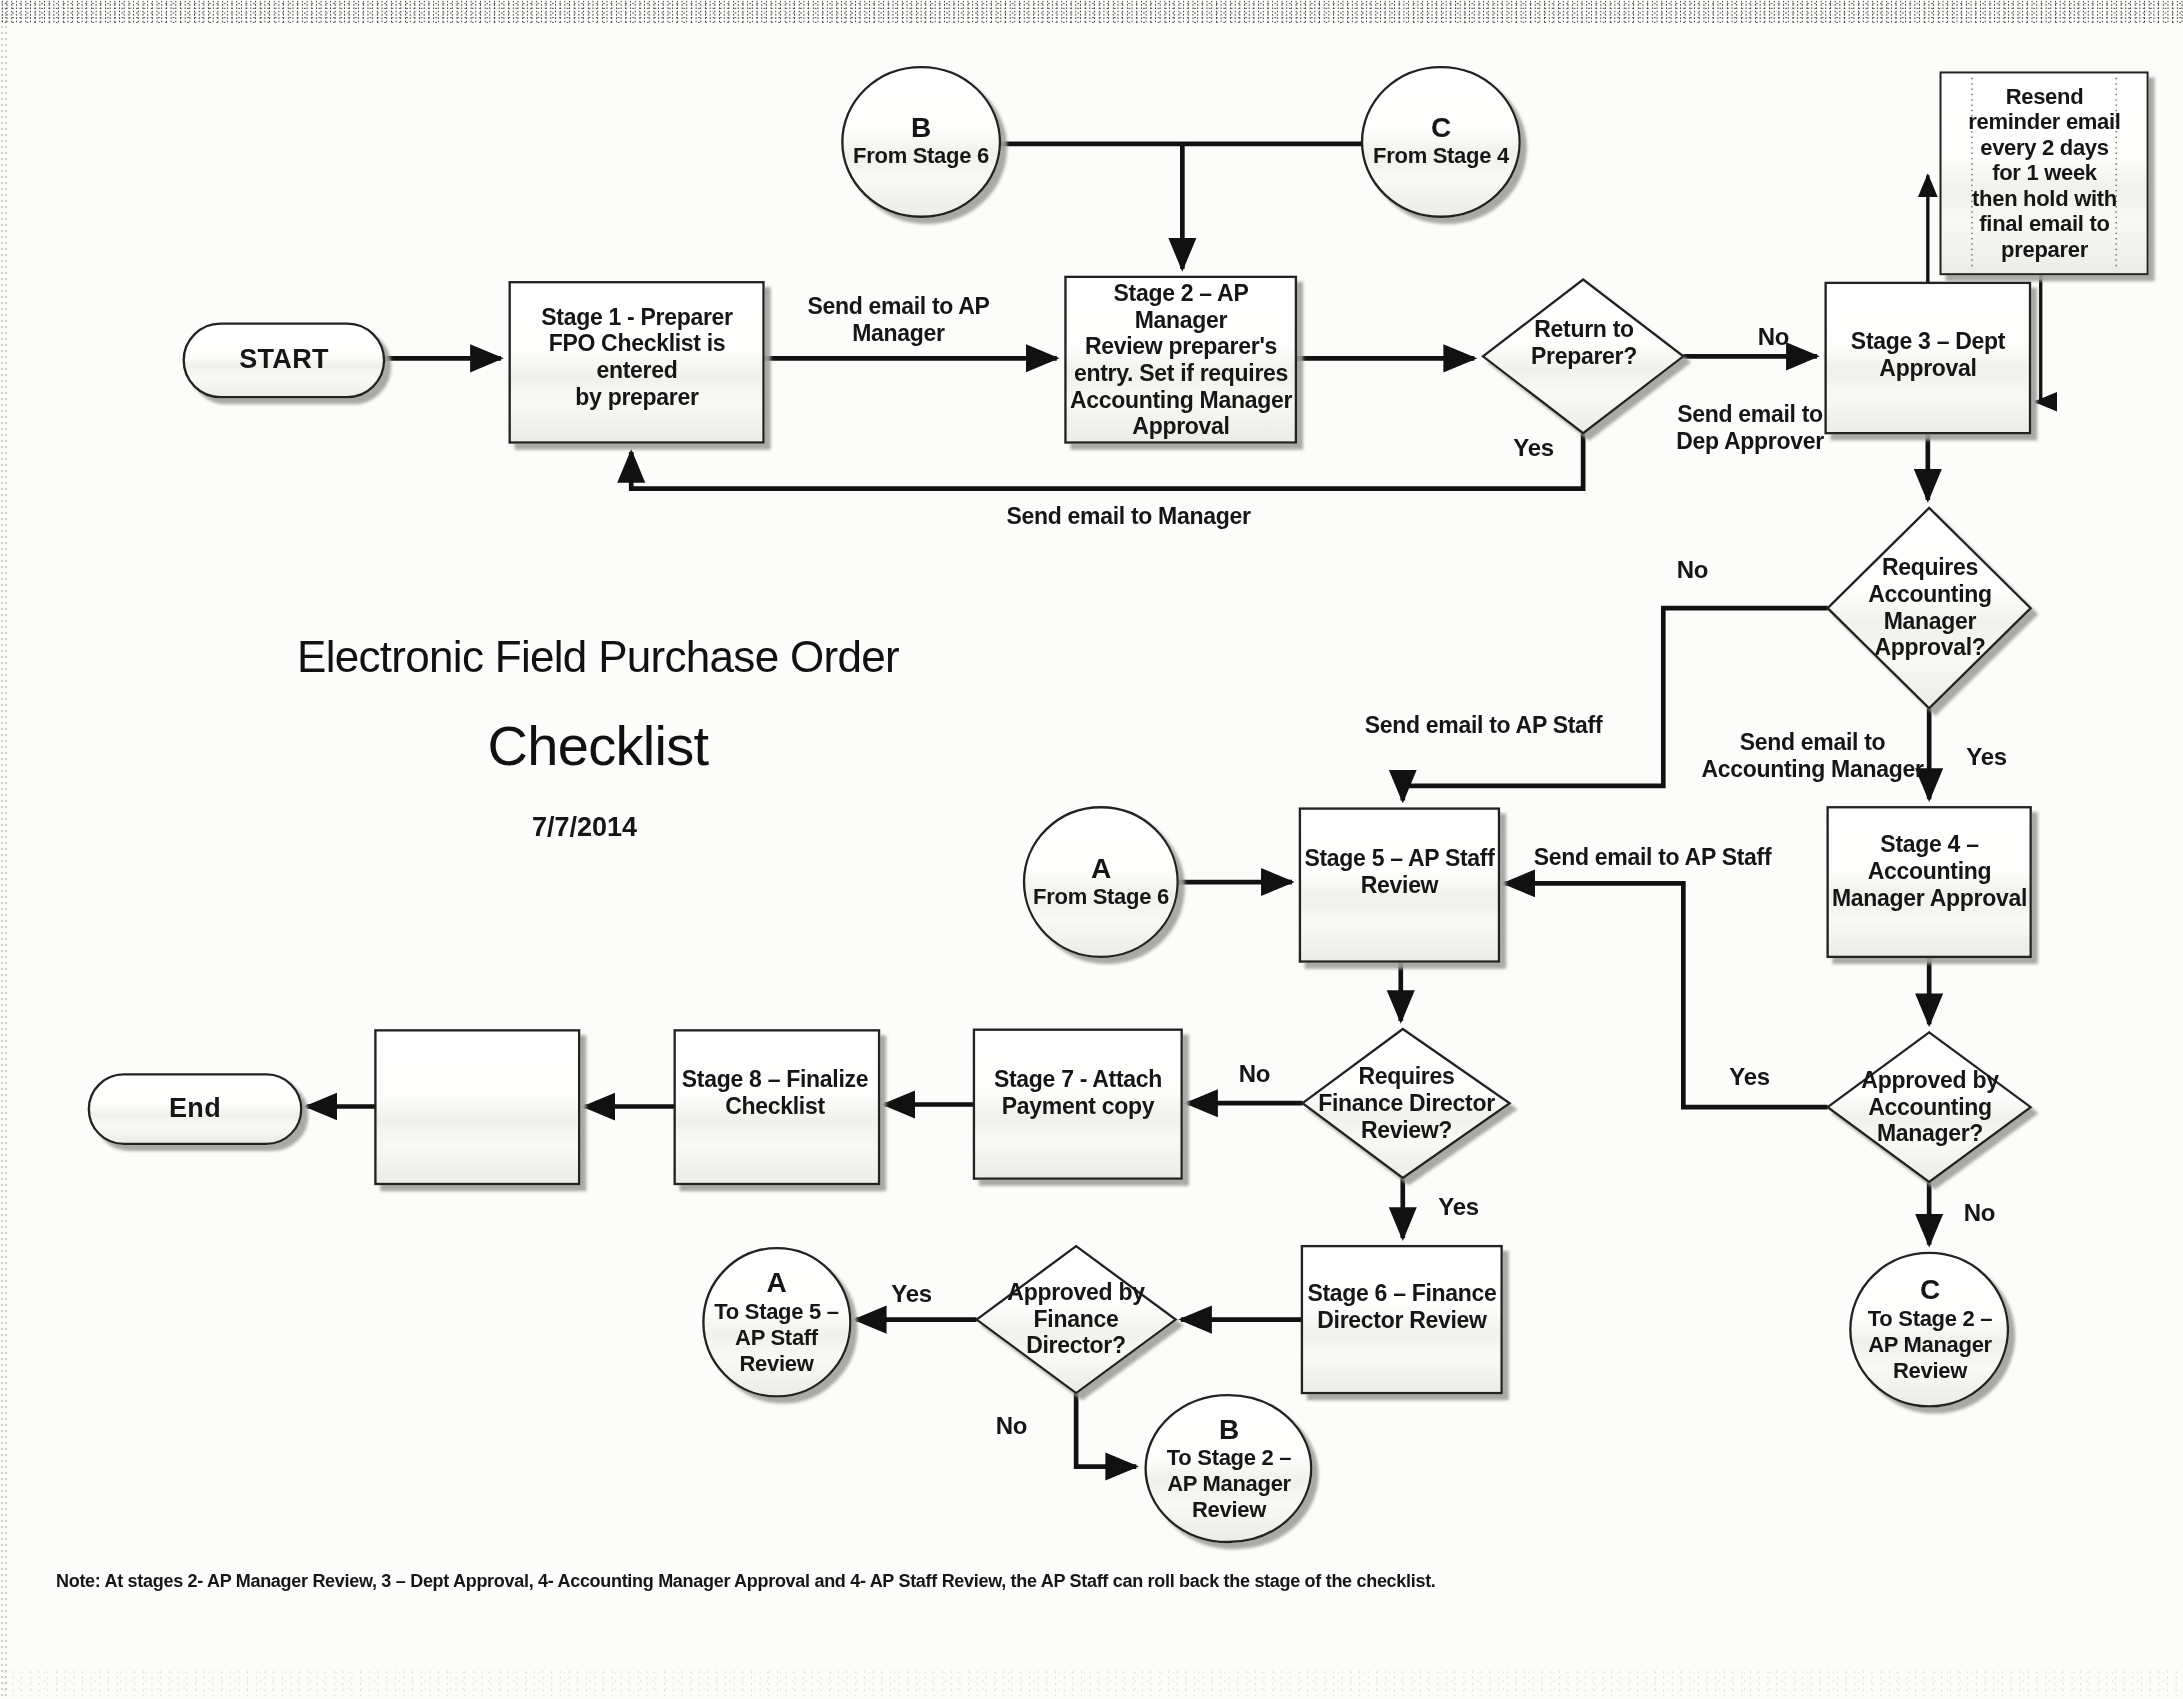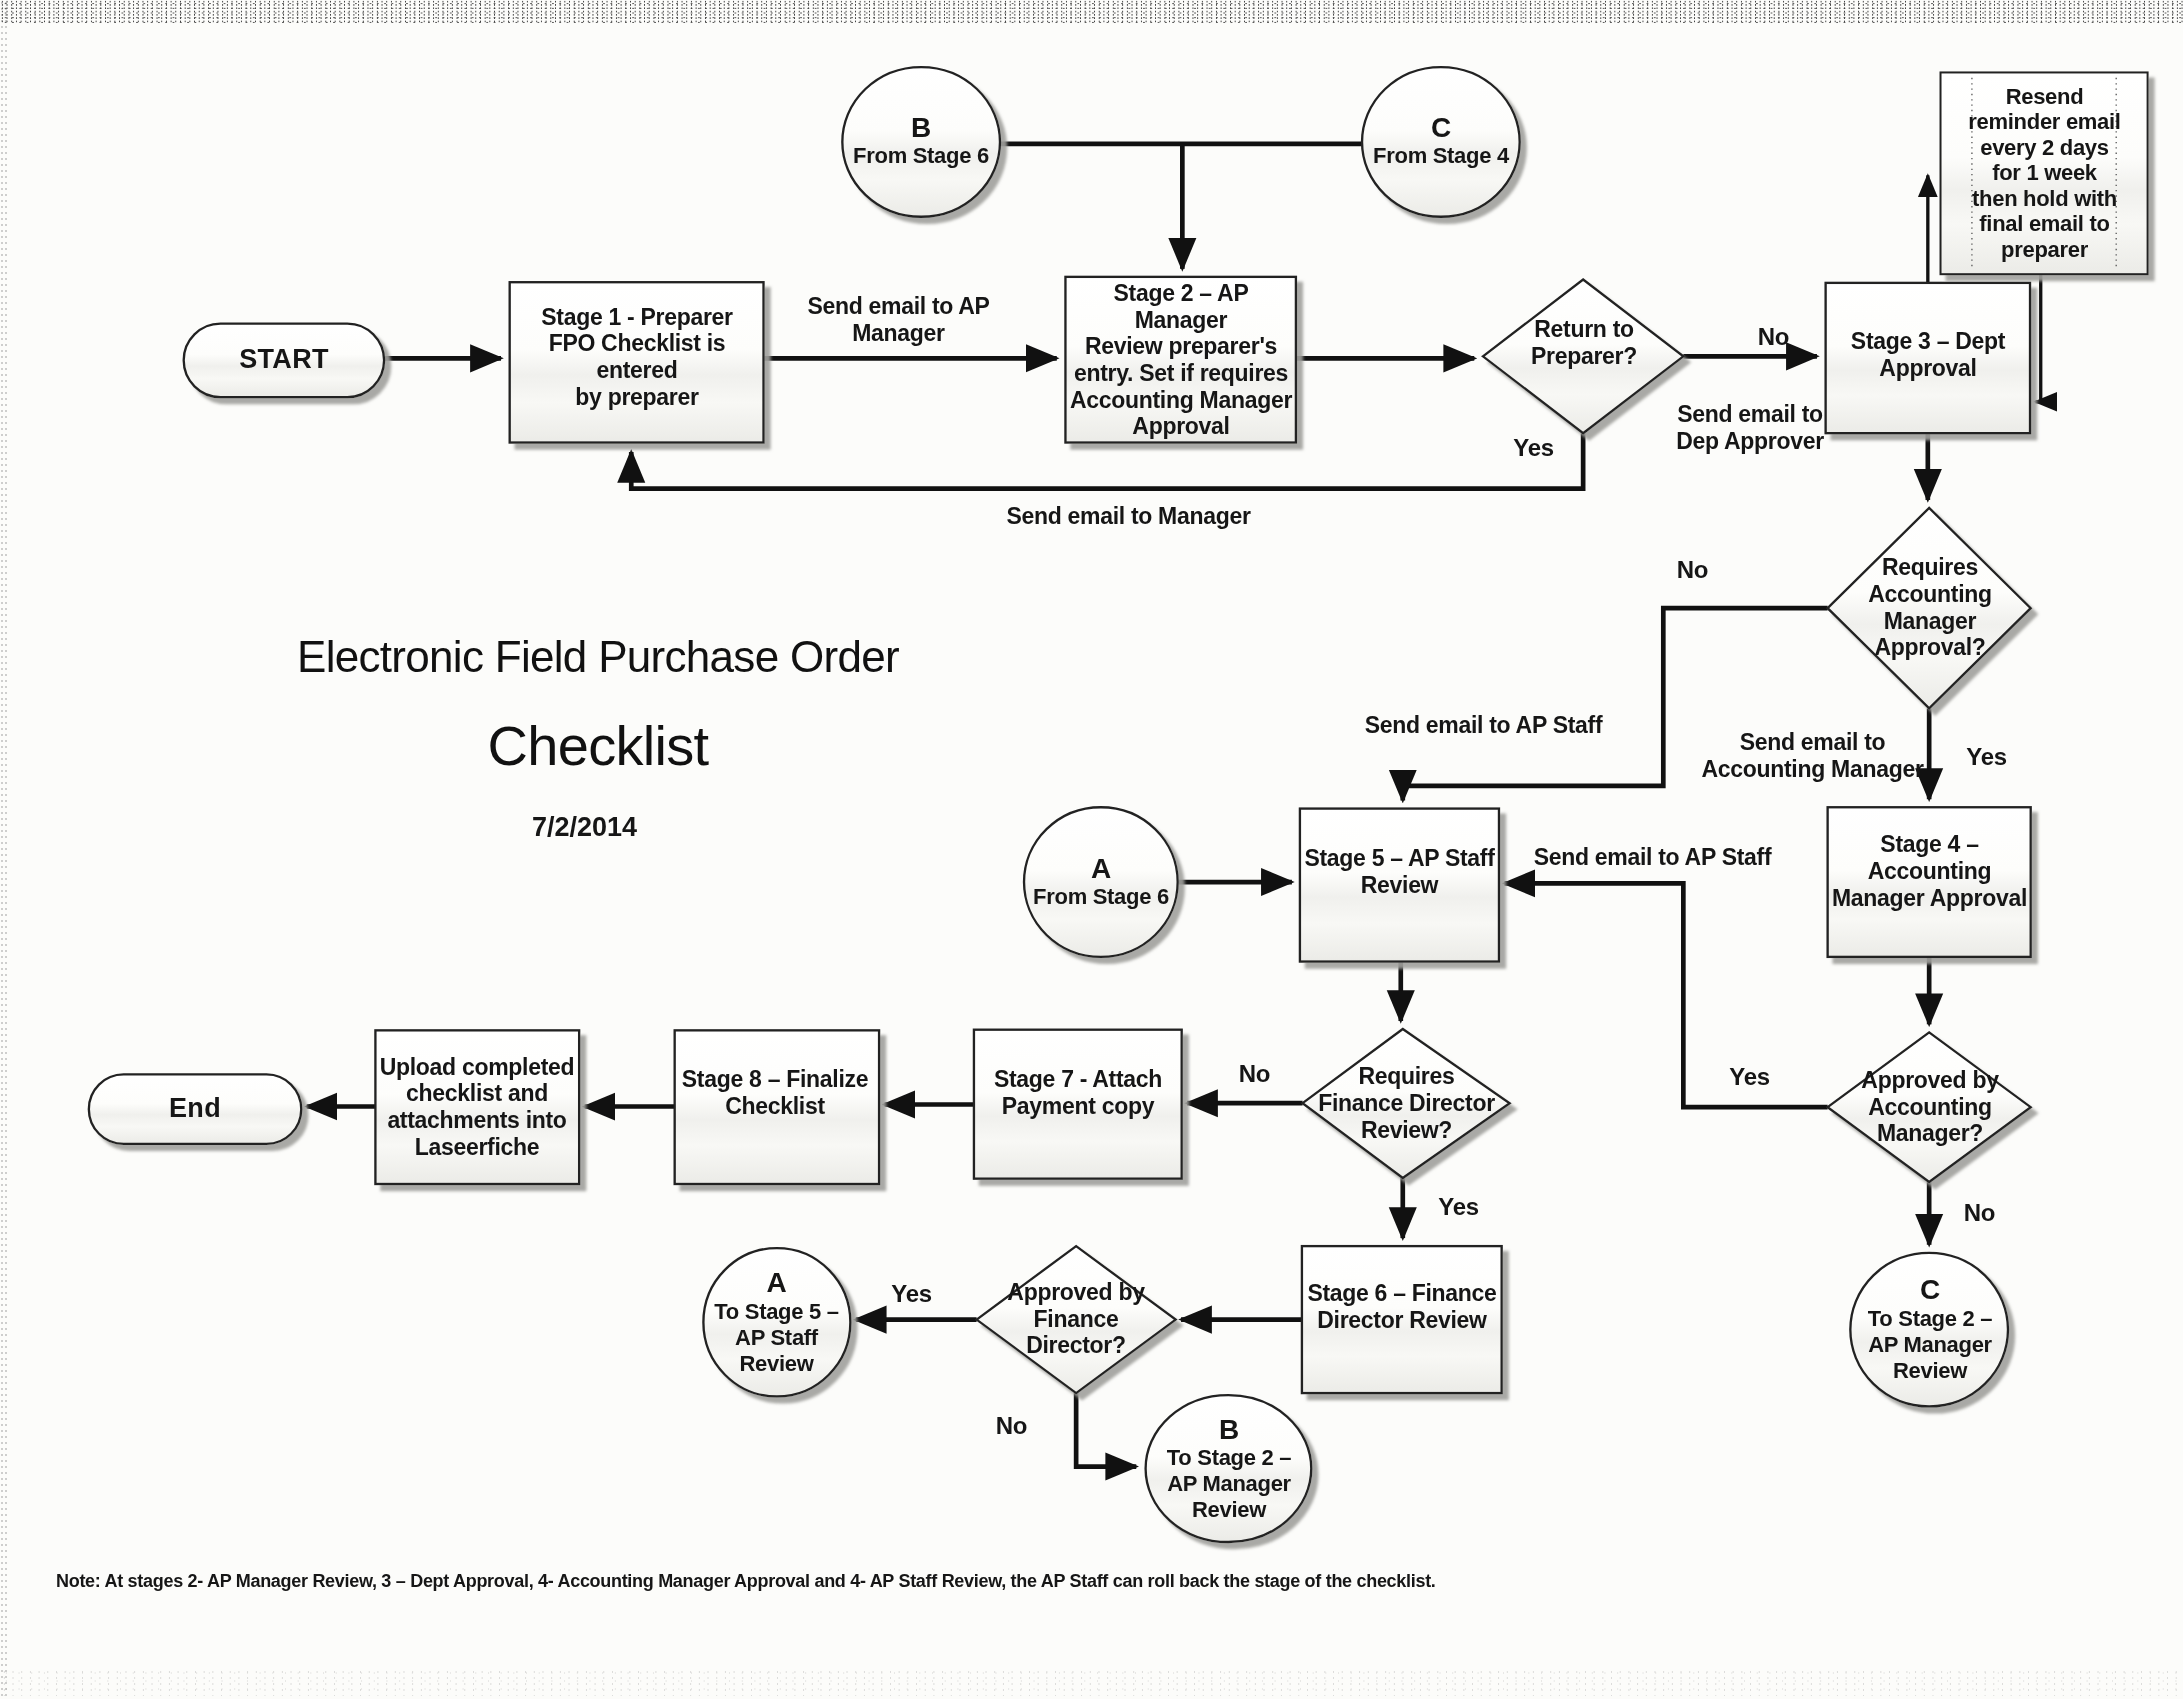--- a/index.html
+++ b/index.html
@@ -118,21 +118,21 @@
     <g stroke="#5a5a5a" stroke-width="2" stroke-dasharray="2 6">
       <line x1="2952" y1="116" x2="2952" y2="402"></line>
       <line x1="3168" y1="116" x2="3168" y2="402"></line>
     </g>
   </svg>
 
   <div class="title-wrap">
     <div class="title-l1">Electronic Field Purchase Order</div>
     <div class="title-l2">Checklist</div>
   </div>
-  <div class="date">7/2/2014</div>
+  <div class="date">7/7/2014</div>
   <div class="note">Note: At stages 2- AP Manager Review, 3 – Dept Approval, 4- Accounting Manager Approval and 4- AP Staff Review, the AP Staff can roll back the stage of the checklist.</div>
 
   <div class="lbl terminator" style="left:184px;top:323px;width:200px;height:73px;">START</div>
   <div class="lbl node-text" style="left:510px;top:287px;width:254px;height:140px;">Stage 1 - Preparer
 FPO Checklist is entered
 by preparer</div>
   <div class="lbl node-text" style="left:1066px;top:277px;width:230px;height:166px;">Stage 2 – AP Manager
 Review preparer's
 entry. Set if requires
 Accounting Manager
@@ -164,24 +164,20 @@
 Review?</div>
   <div class="lbl node-text" style="left:1302px;top:1263px;width:200px;height:87px;">Stage 6 – Finance
 Director Review</div>
   <div class="lbl node-text" style="left:988px;top:1251px;width:176px;height:136px;">Approved by
 Finance
 Director?</div>
   <div class="lbl node-text" style="left:974px;top:1046px;width:208px;height:94px;">Stage 7 - Attach
 Payment copy</div>
   <div class="lbl node-text" style="left:675px;top:1046px;width:200px;height:94px;">Stage 8 – Finalize
 Checklist</div>
-  <div class="lbl node-text" style="left:375px;top:1030px;width:204px;height:154px;">Upload completed
-checklist and
-attachments into
-Laseerfiche</div>
   <div class="lbl terminator" style="left:89px;top:1074px;width:212px;height:69px;">End</div>
 
   <div class="lbl" style="left:842px;top:69px;width:158px;height:144px;">
     <div class="circle-letter">B</div>
     <div class="circle-label">From Stage 6</div>
   </div>
   <div class="lbl" style="left:1362px;top:69px;width:158px;height:144px;">
     <div class="circle-letter">C</div>
     <div class="circle-label">From Stage 4</div>
   </div>

